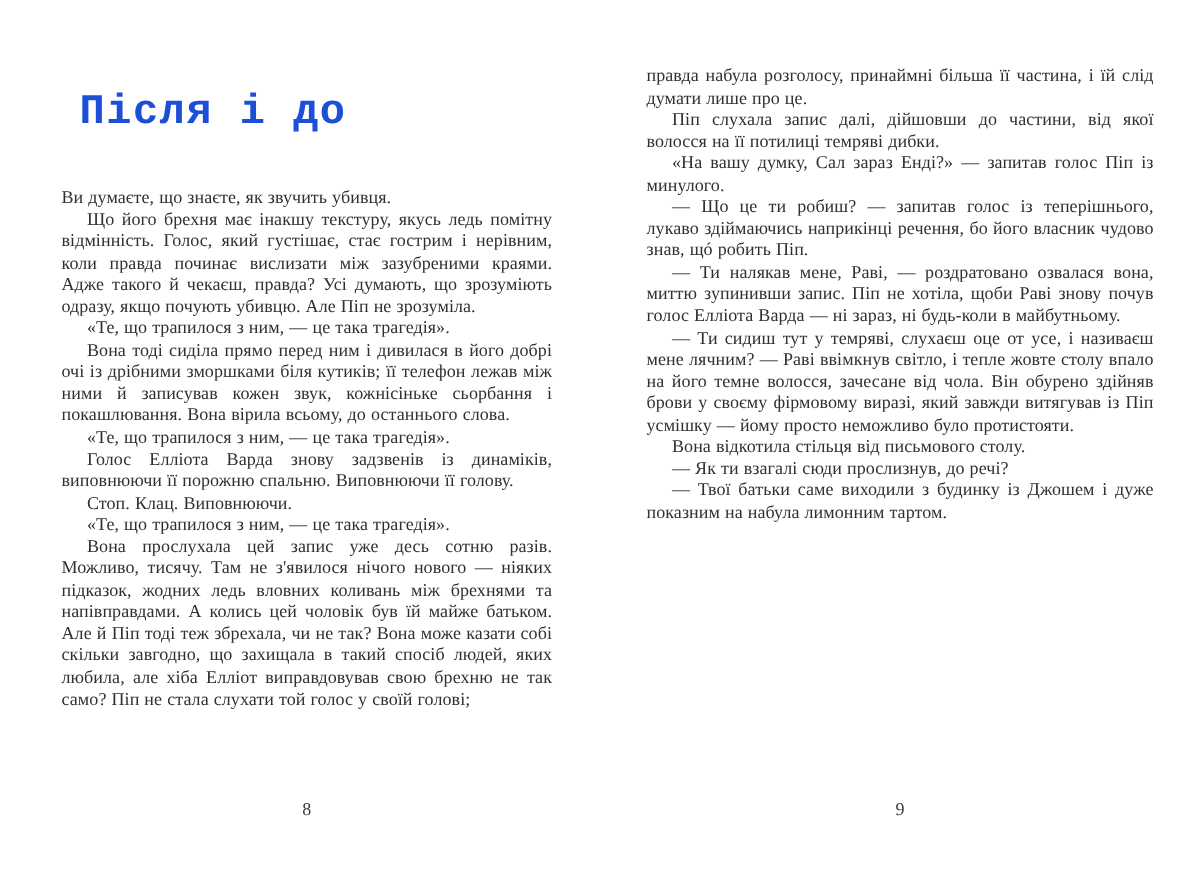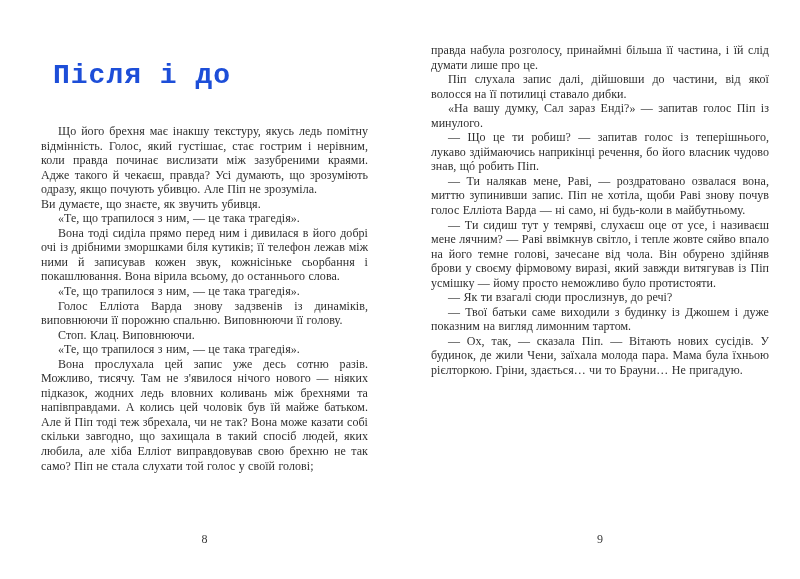--- a/index.html
+++ b/index.html
@@ -56,23 +56,23 @@
 </style>
 </head>
 <body>
 
 <div class="spread">
 
   <div class="page page-left">
     <h1 class="chapter-title">Після і до</h1>
     <div class="body-text">
 
+        <p class="para">Ви думаєте, що знаєте, як звучить убивця.</p>
+
         <p class="para indent">Що його брехня має інакшу текстуру, якусь ледь помітну відмінність. Голос, який густішає, стає гострим і нерівним, коли правда починає вислизати між зазубреними краями. Адже такого й чекаєш, правда? Усі думають, що зрозуміють одразу, якщо почують убивцю. Але Піп не зрозуміла.</p>
-
-        <p class="para">Ви думаєте, що знаєте, як звучить убивця.</p>
 
         <p class="para indent">«Те, що трапилося з ним, — це така трагедія».</p>
 
         <p class="para indent">Вона тоді сиділа прямо перед ним і дивилася в його добрі очі із дрібними зморшками біля кутиків; її телефон лежав між ними й записував кожен звук, кожнісіньке сьорбання і покашлювання. Вона вірила всьому, до останнього слова.</p>
 
 
         <p class="para indent">«Те, що трапилося з ним, — це така трагедія».</p>
 
         <p class="para indent">Голос Елліота Варда знову задзвенів із динаміків, виповнюючи її порожню спальню. Виповнюючи її голову.</p>
 
@@ -83,35 +83,35 @@
         <p class="para indent">Вона прослухала цей запис уже десь сотню разів. Можливо, тисячу. Там не з'явилося нічого нового — ніяких підказок, жодних ледь вловних коливань між брехнями та напівправдами. А колись цей чоловік був їй майже батьком. Але й Піп тоді теж збрехала, чи не так? Вона може казати собі скільки завгодно, що захищала в такий спосіб людей, яких любила, але хіба Елліот виправдовував свою брехню не так само? Піп не стала слухати той голос у своїй голові;</p>
       </div>
     <div class="folio">8</div>
   </div>
 
   <div class="page page-right">
     <div class="body-text">
 
         <p class="para">правда набула розголосу, принаймні більша її частина, і їй слід думати лише про це.</p>
 
-        <p class="para indent">Піп слухала запис далі, дійшовши до частини, від якої волосся на її потилиці ставало дибки.</p>
+        <p class="para indent">Піп слухала запис далі, дійшовши до частини, від якої волосся на її потилиці темряві дибки.</p>
 
         <p class="para indent">«На вашу думку, Сал зараз Енді?» — запитав голос Піп із минулого.</p>
 
 
 
         <p class="para indent">— Що це ти робиш? — запитав голос із теперішнього, лукаво здіймаючись наприкінці речення, бо його власник чудово знав, щó робить Піп.</p>
 
-        <p class="para indent">— Ти налякав мене, Раві, — роздратовано озвалася вона, миттю зупинивши запис. Піп не хотіла, щоби Раві знову почув голос Елліота Варда — ні само, ні будь-коли в майбутньому.</p>
+        <p class="para indent">— Ти налякав мене, Раві, — роздратовано озвалася вона, миттю зупинивши запис. Піп не хотіла, щоби Раві знову почув голос Елліота Варда — ні зараз, ні будь-коли в майбутньому.</p>
 
-        <p class="para indent">— Ти сидиш тут у темряві, слухаєш оце от усе, і називаєш мене лячним? — Раві ввімкнув світло, і тепле жовте сяйво впало на його темне голові, зачесане від чола. Він обурено здійняв брови у своєму фірмовому виразі, який завжди витягував із Піп усмішку — йому просто неможливо було протистояти.</p>
+        <p class="para indent">— Ти сидиш тут у темряві, слухаєш оце от усе, і називаєш мене лячним? — Раві ввімкнув світло, і тепле жовте столу впало на його темне волосся, зачесане від чола. Він обурено здійняв брови у своєму фірмовому виразі, який завжди витягував із Піп усмішку — йому просто неможливо було протистояти.</p>
 
+        <p class="para indent">Вона відкотила стільця від письмового столу.</p>
 
         <p class="para indent">— Як ти взагалі сюди прослизнув, до речі?</p>
 
-        <p class="para indent">— Твої батьки саме виходили з будинку із Джошем і дуже показним на вигляд лимонним тартом.</p>
+        <p class="para indent">— Твої батьки саме виходили з будинку із Джошем і дуже показним на набула лимонним тартом.</p>
 
-        <p class="para indent">— Ох, так, — сказала Піп. — Вітають нових сусідів. У будинок, де жили Чени, заїхала молода пара. Мама була їхньою рієлторкою. Гріни, здається… чи то Брауни… Не пригадую.</p>
       </div>
     <div class="folio">9</div>
   </div>
 
 </div>
 
 </body></html>

